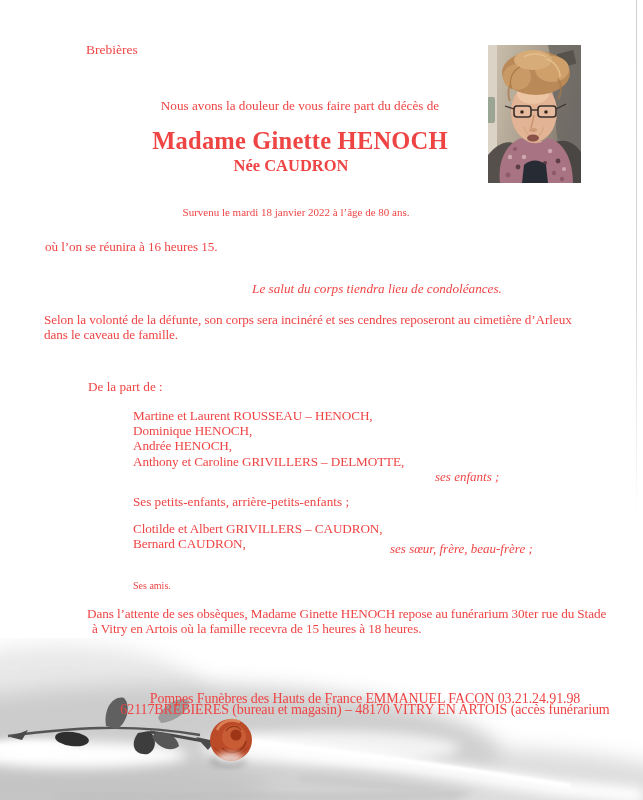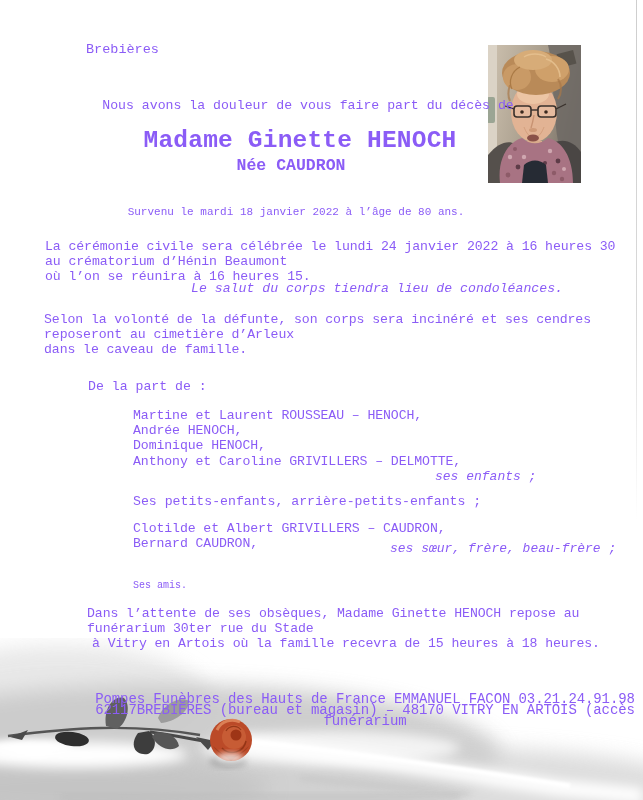--- a/index.html
+++ b/index.html
@@ -2,30 +2,30 @@
 <html><head>
 <meta charset="utf-8">
 <style>
   html,body{margin:0;padding:0;background:#e9e9e9;}
   .sheet{
     position:relative;
     width:643px;height:800px;
     background:#ffffff;
     margin:0 auto;
     overflow:hidden;
-    font-family:Liberation Mono, monospace;
-    color:#8b5cf6;
+    font-family:Liberation Serif, serif;
+    color:#ef4444;
   }
   .abs{position:absolute;}
   .body-text{font-size:13.2px;line-height:15.2px;letter-spacing:-0.1px;}
   .centered{text-align:center;}
   .italic{font-style:italic;}
 
   .city{left:86px;top:42px;font-size:13.5px;}
-  .intro{left:0;width:600px;top:98px;font-size:13.2px;padding-left:8px;}
+  .intro{left:0;width:600px;top:98px;font-size:13.2px;}
   .deceased{left:0;width:600px;top:127px;font-size:24.5px;font-weight:bold;letter-spacing:0.2px;}
   .maiden{left:0;width:582px;top:156px;font-size:16.5px;font-weight:bold;}
   .widow{left:0;width:582px;top:174px;font-size:16.5px;font-weight:bold;}
   .death{left:0;width:592px;top:206px;font-size:11px;}
   .ceremony{left:45px;top:239px;width:575px;}
   .condolences{left:77px;width:600px;top:281px;font-size:13.2px;}
   .wishes{left:44px;top:312px;width:560px;}
   .from-label{left:88px;top:379px;font-size:13.2px;}
   .names{left:133px;top:408px;}
   .role-children{left:435px;top:469px;font-size:13px;}
@@ -177,37 +177,36 @@
   <div class="abs scan-line"></div>
 
   <div class="abs city txt-layer">Brebières</div>
 
   <div class="abs intro centered txt-layer">Nous avons la douleur de vous faire part du décès de</div>
   <div class="abs deceased centered txt-layer">Madame Ginette HENOCH</div>
   <div class="abs maiden centered txt-layer">Née CAUDRON</div>
   <div class="abs death centered txt-layer">Survenu le mardi 18 janvier 2022 à l’âge de 80 ans.</div>
 
   <div class="abs ceremony body-text txt-layer">
-    <div>La cérémonie civile sera célébrée le lundi 24 janvier 2022 à 16 heures 30 au crématorium d’Hénin Beaumont</div>
     <div>où l’on se réunira à 16 heures 15.</div>
   </div>
 
   <div class="abs condolences centered italic txt-layer">Le salut du corps tiendra lieu de condoléances.</div>
 
   <div class="abs wishes body-text txt-layer">
     <div>Selon la volonté de la défunte, son corps sera incinéré et ses cendres reposeront au cimetière d’Arleux</div>
     <div>dans le caveau de famille.</div>
   </div>
 
   <div class="abs from-label txt-layer">De la part de :</div>
 
   <div class="abs names body-text txt-layer">
     <div>Martine et Laurent ROUSSEAU – HENOCH,</div>
+    <div>Dominique HENOCH,</div>
     <div>Andrée HENOCH,</div>
-    <div>Dominique HENOCH,</div>
     <div>Anthony et Caroline GRIVILLERS – DELMOTTE,</div>
   </div>
   <div class="abs role-children italic txt-layer">ses enfants ;</div>
 
   <div class="abs grandchildren txt-layer">Ses petits-enfants, arrière-petits-enfants ;</div>
 
   <div class="abs siblings body-text txt-layer">
     <div>Clotilde et Albert GRIVILLERS – CAUDRON,</div>
     <div>Bernard CAUDRON,</div>
   </div>

